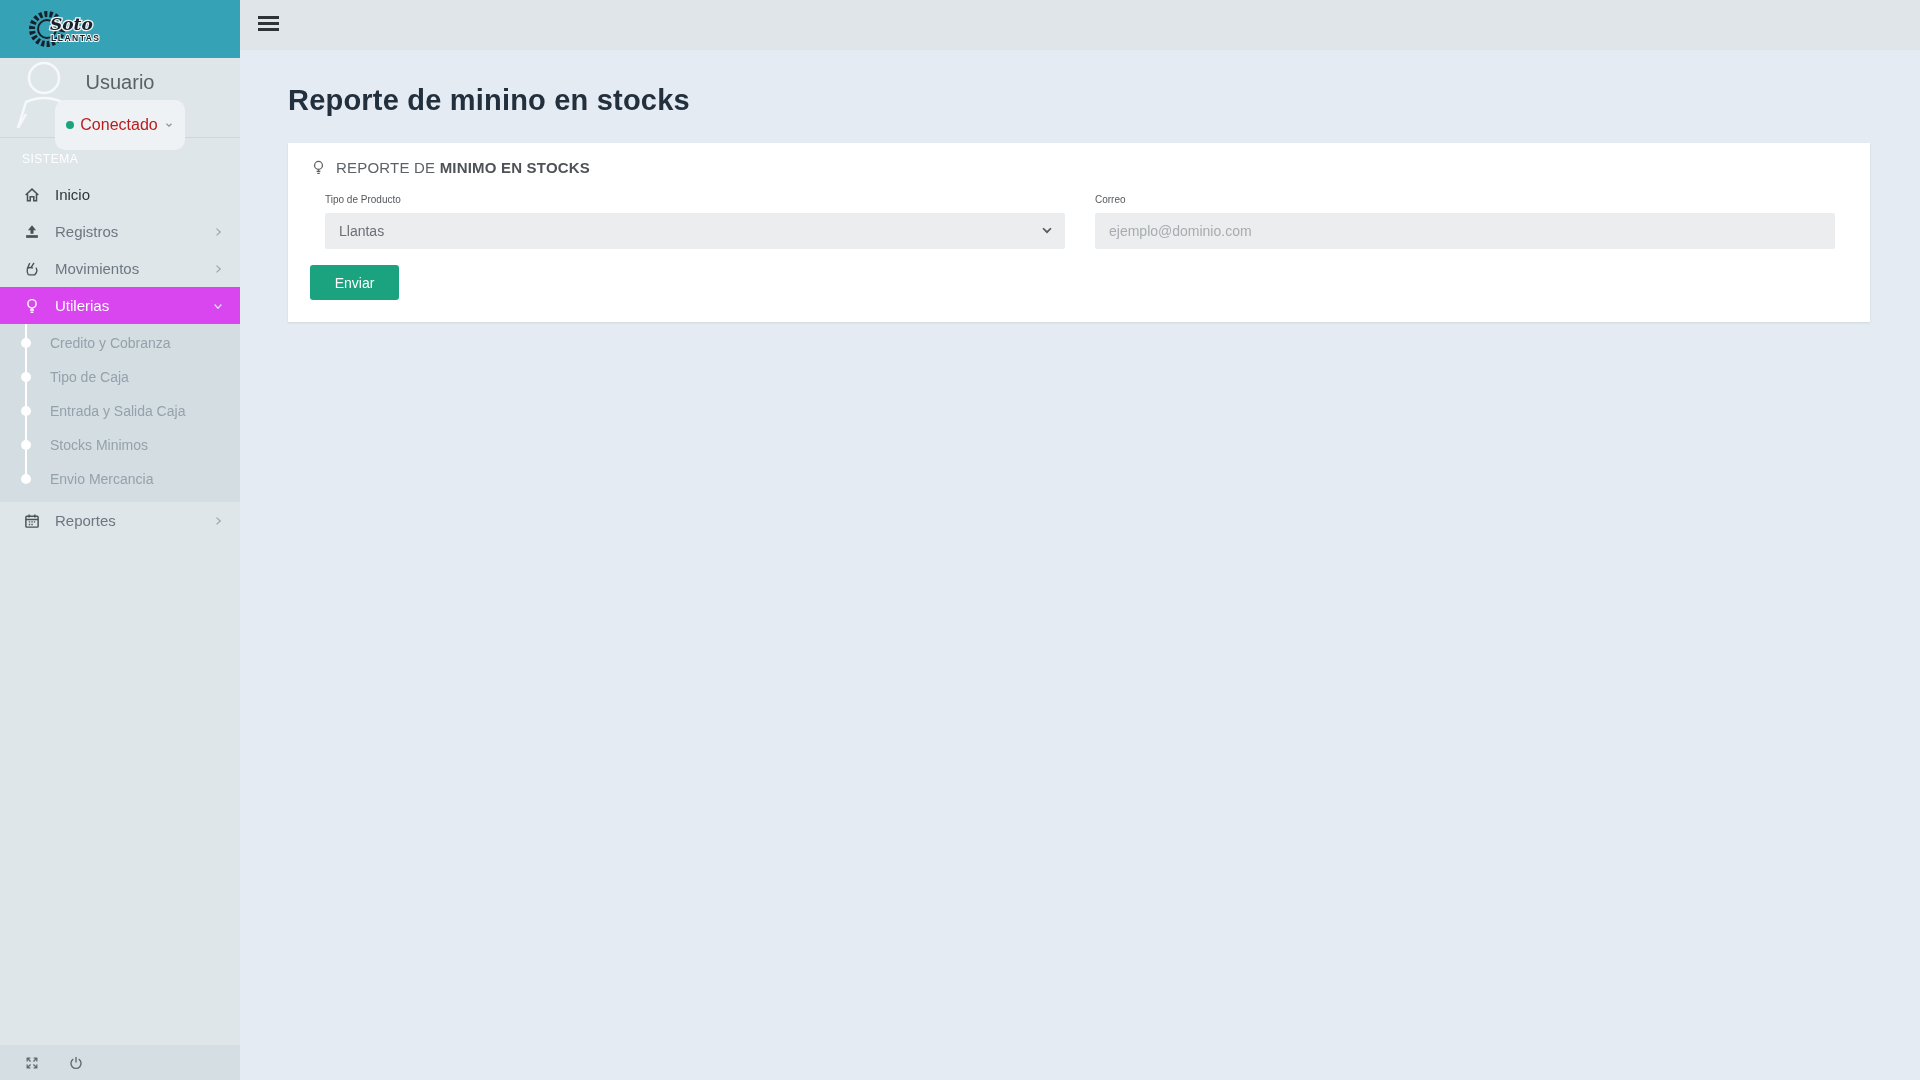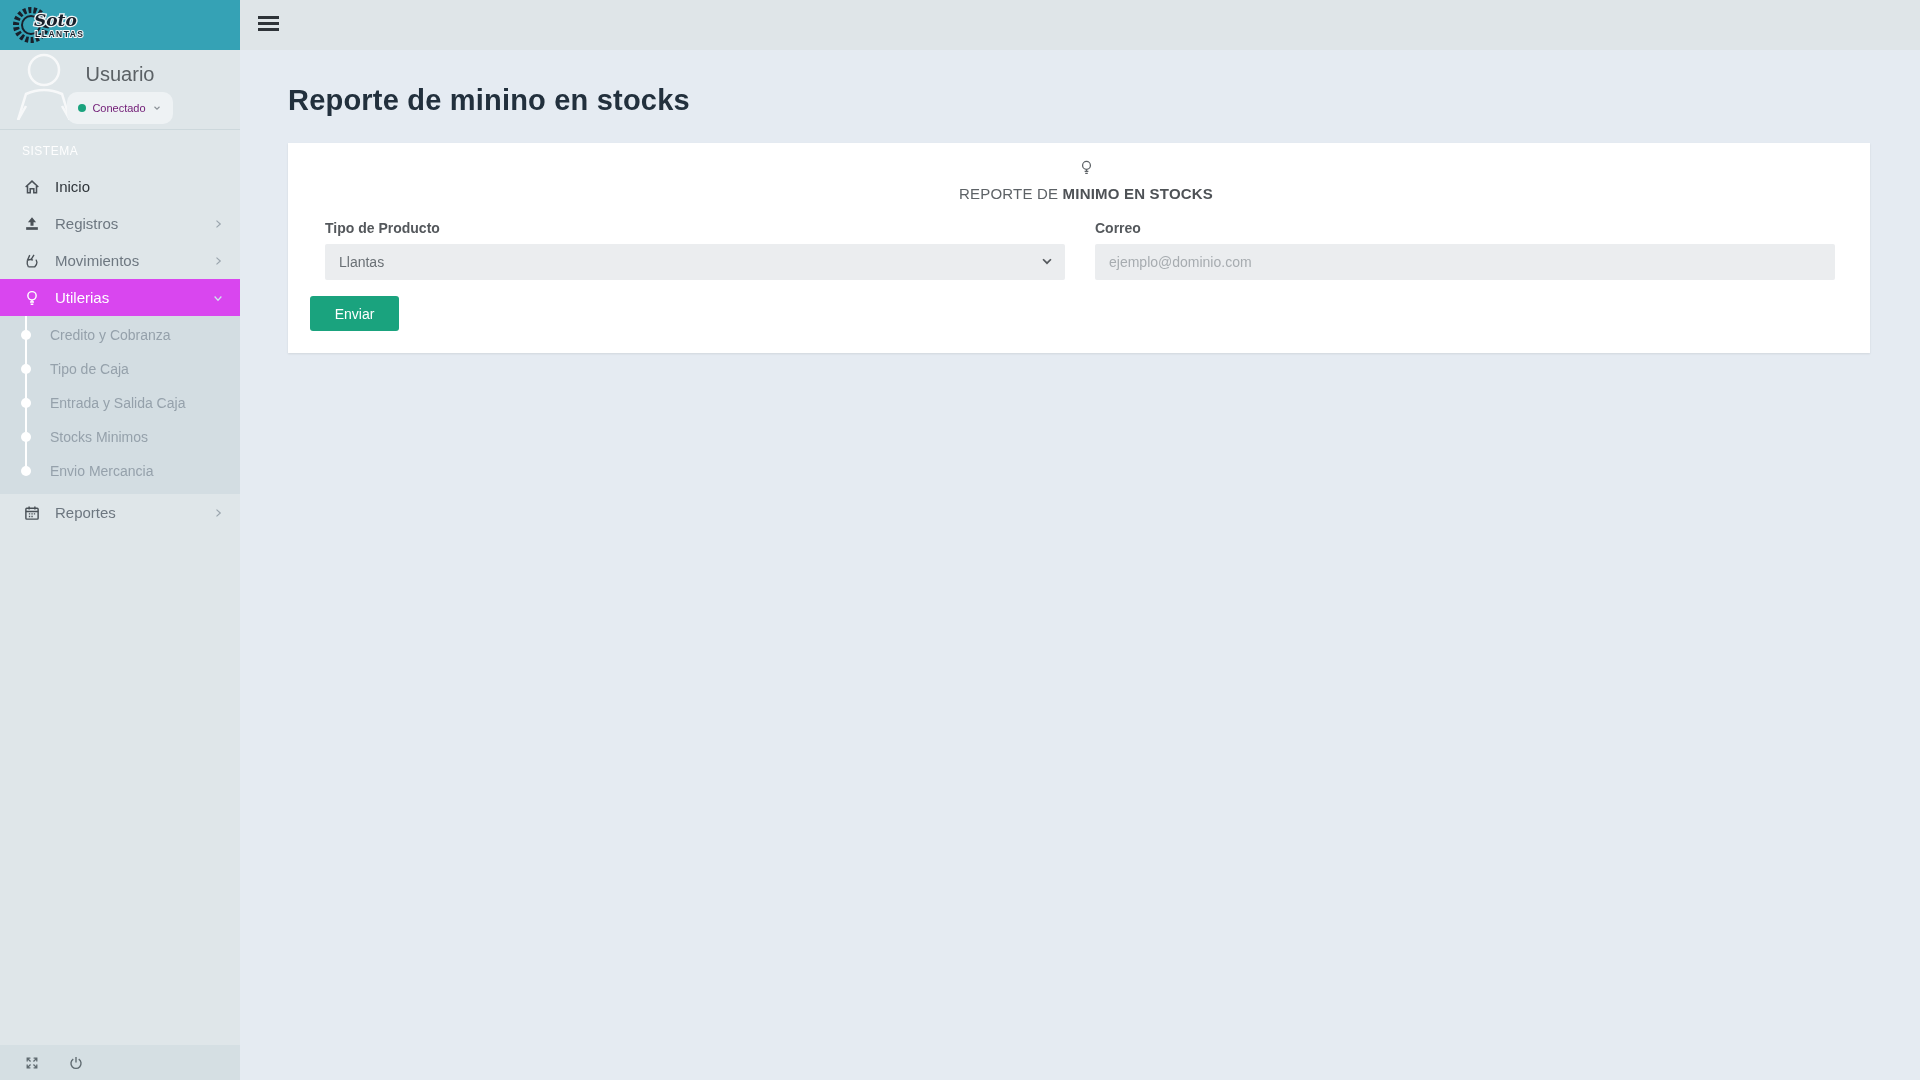--- a/index.html
+++ b/index.html
@@ -2,29 +2,29 @@
 <html><head>
 <meta charset="utf-8">
 <style>
   * { margin:0; padding:0; box-sizing:border-box; }
   html,body { width:1920px; height:1080px; overflow:hidden;
     font-family:"Liberation Sans", sans-serif; background:#e5ebf2; }
 
   
   .sidebar { position:fixed; left:0; top:0; width:240px; height:1080px;
     background:#dfe6e9; z-index:5; }
-  .logo-area { height:50px; background:#35a2b5; display:flex; align-items:center;
-    padding-left:12px; }
+  .logo-area { height:58px; background:#35a2b5; display:flex; align-items:center;
+    padding-left:28px; }
   .user-area { position:relative; padding-top:13px; height:80px; text-align:center;
     border-bottom:1px solid #cdd8dc; }
   .user-silhouette { position:absolute; left:4px; top:2px; opacity:.75; }
   .user-name { font-size:20px; color:#5b6165; font-weight:400; }
   .status-pill { display:inline-flex; align-items:center; gap:6px; margin-top:6px;
-    background:#eef2f4; border-radius:10px; padding:10px 11px; font-size:11px;
-    color:#701a75; cursor:pointer; position:relative; }
+    background:#eef2f4; border-radius:10px; padding:16px 11px; font-size:16px;
+    color:#b91c1c; cursor:pointer; position:relative; }
   .status-dot { width:8px; height:8px; border-radius:50%; background:#1aa37e; }
   .section-label { padding:14px 0 4px 22px; font-size:12px; color:rgba(255,255,255,.95);
     letter-spacing:.5px; }
 
   .menu { margin-top:6px; }
   .menu-item { height:37px; display:flex; align-items:center; padding:0 16px 0 22px;
     font-size:15px; color:#6d7780; cursor:pointer; position:relative; }
   .menu-item .mi-icon { width:20px; height:20px; margin-right:13px; display:flex;
     align-items:center; justify-content:center; color:#4a5157; flex:none; }
   .menu-item .mi-label { flex:1; }
@@ -53,27 +53,27 @@
   .hamburger { position:absolute; left:18px; top:16px; width:21px; cursor:pointer; }
   .hamburger span { display:block; height:3px; background:#2e3338; margin-bottom:3px; }
 
   
   .main { position:absolute; left:240px; top:50px; right:0; bottom:0; padding:34px 50px 0 48px; }
   .page-title { font-size:29px; font-weight:700; color:#22303d; letter-spacing:.2px; }
 
   .panel { margin-top:26px; width:1582px; background:#ffffff;
     box-shadow:0 1px 2px rgba(0,0,0,.09); padding-bottom:22px; }
   .panel-header { display:flex; align-items:center; gap:9px; padding:16px 8px 4px 22px;
-    font-size:15px; color:#5d6266; letter-spacing:.2px;flex-direction:column; }
+    font-size:15px; color:#5d6266; letter-spacing:.2px; }
   .panel-header b { color:#4e5256; }
   .panel-header .ph-icon { color:#5d6266; display:flex; }
 
   .form-row { display:flex; gap:30px; padding:14px 35px 0 37px; }
   .form-col { flex:1; }
-  .field-label { display:block; font-size:14px; font-weight:700; color:#54585c;
+  .field-label { display:block; font-size:10px; font-weight:400; color:#54585c;
     margin-bottom:8px; }
   .select-wrap { position:relative; }
   select.field, input.field { width:100%; height:36px; background:#ebedef;
     border:0; border-radius:2px; padding:0 14px; font-size:14px; color:#6a7075;
     font-family:"Liberation Sans", sans-serif; appearance:none; -webkit-appearance:none;
     outline:none; }
   input.field::placeholder { color:#a7acb0; }
   .select-chevron { position:absolute; right:11px; top:10px; color:#55595d;
     pointer-events:none; display:flex; }
 

